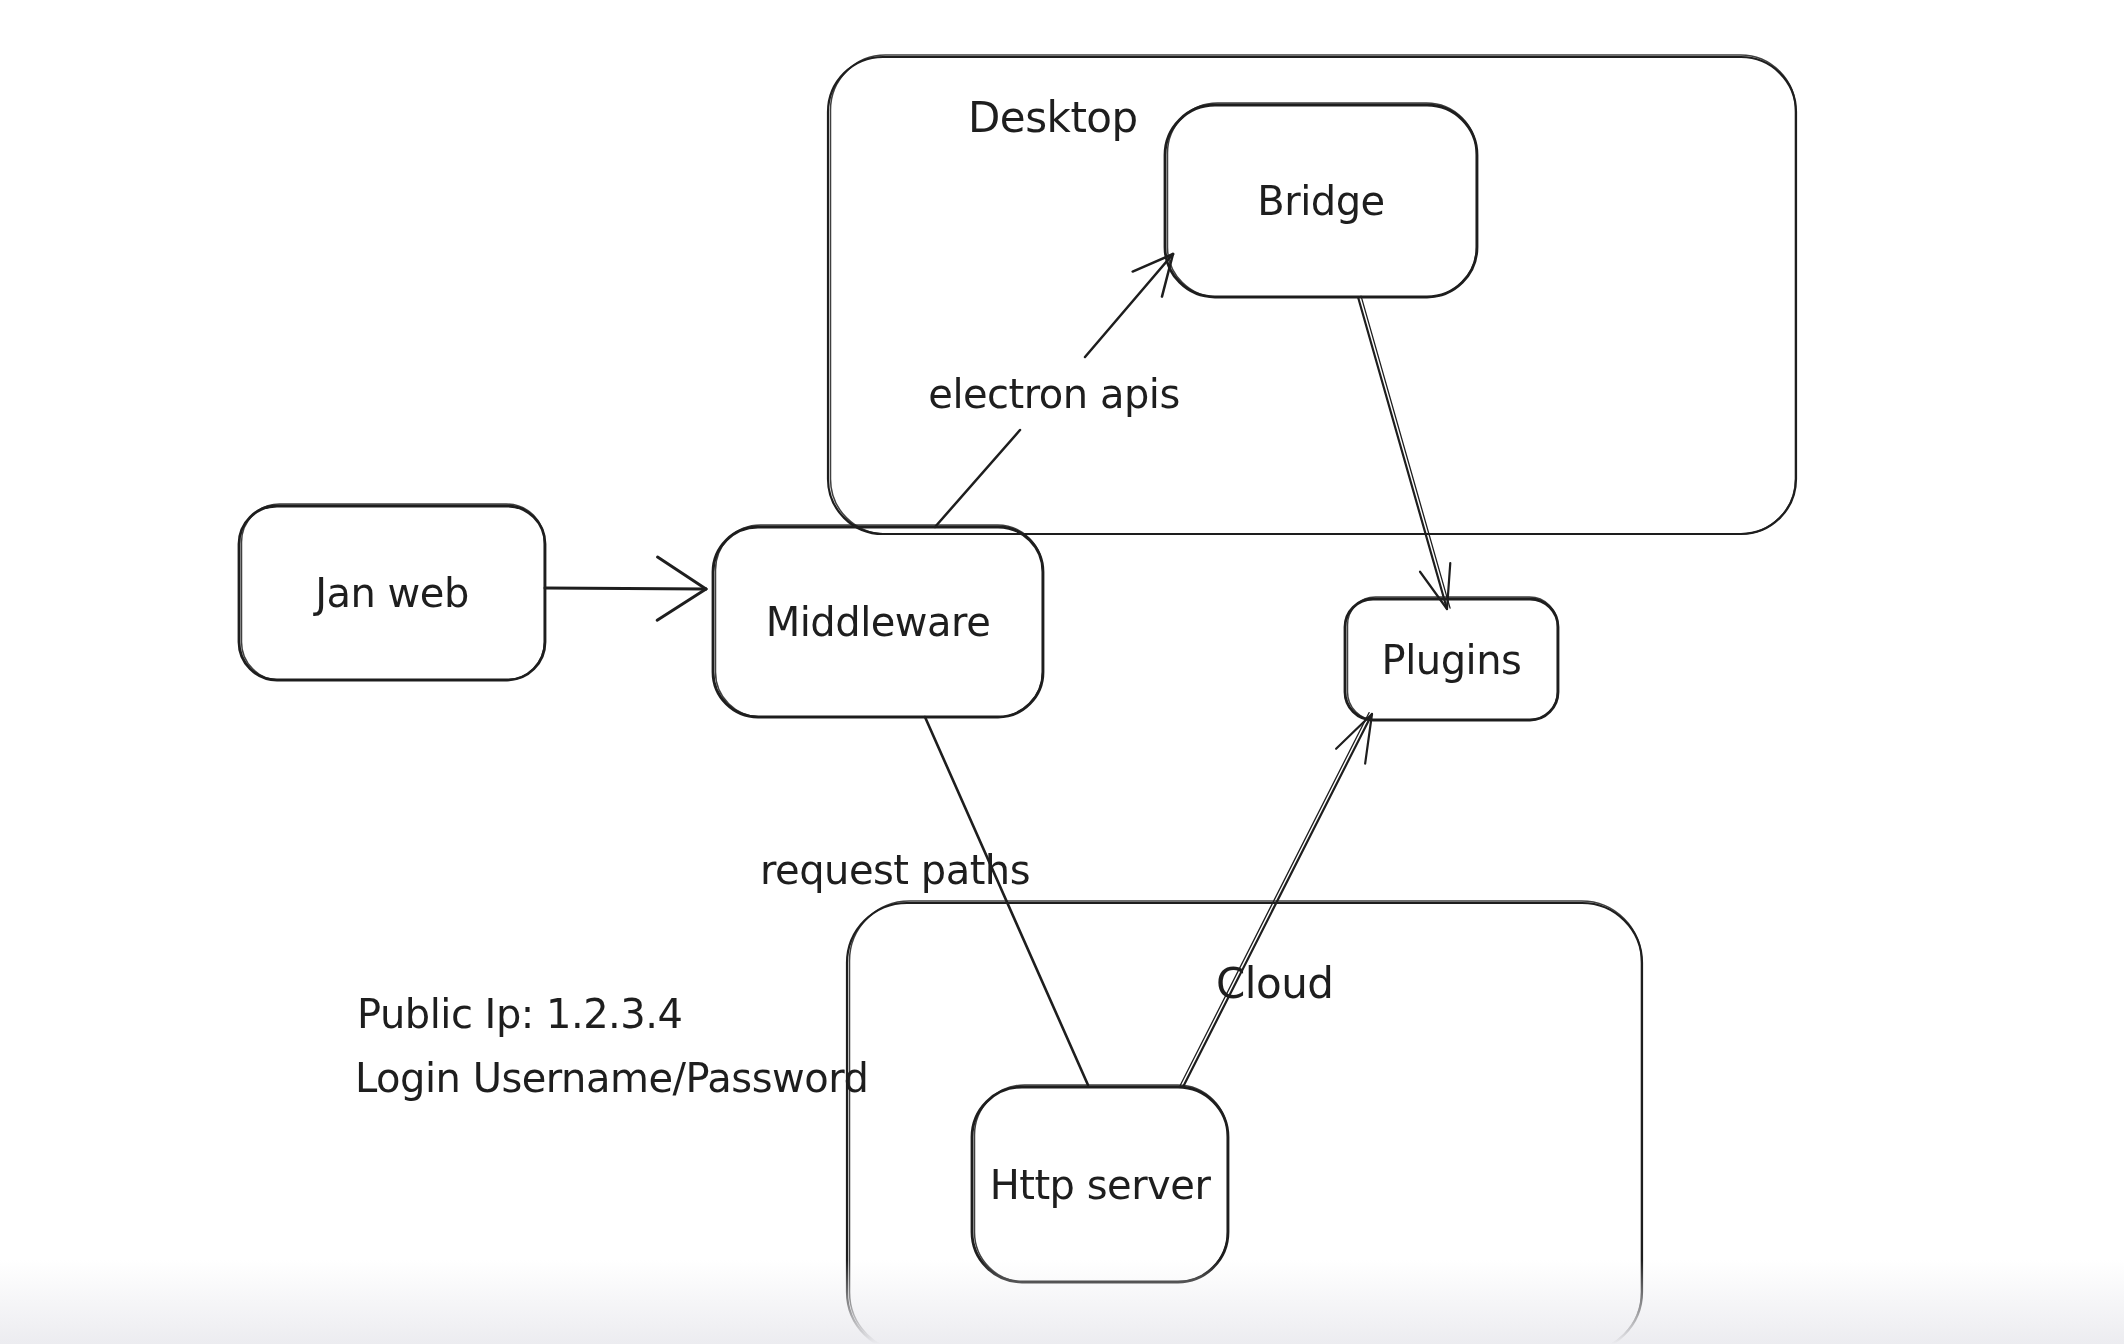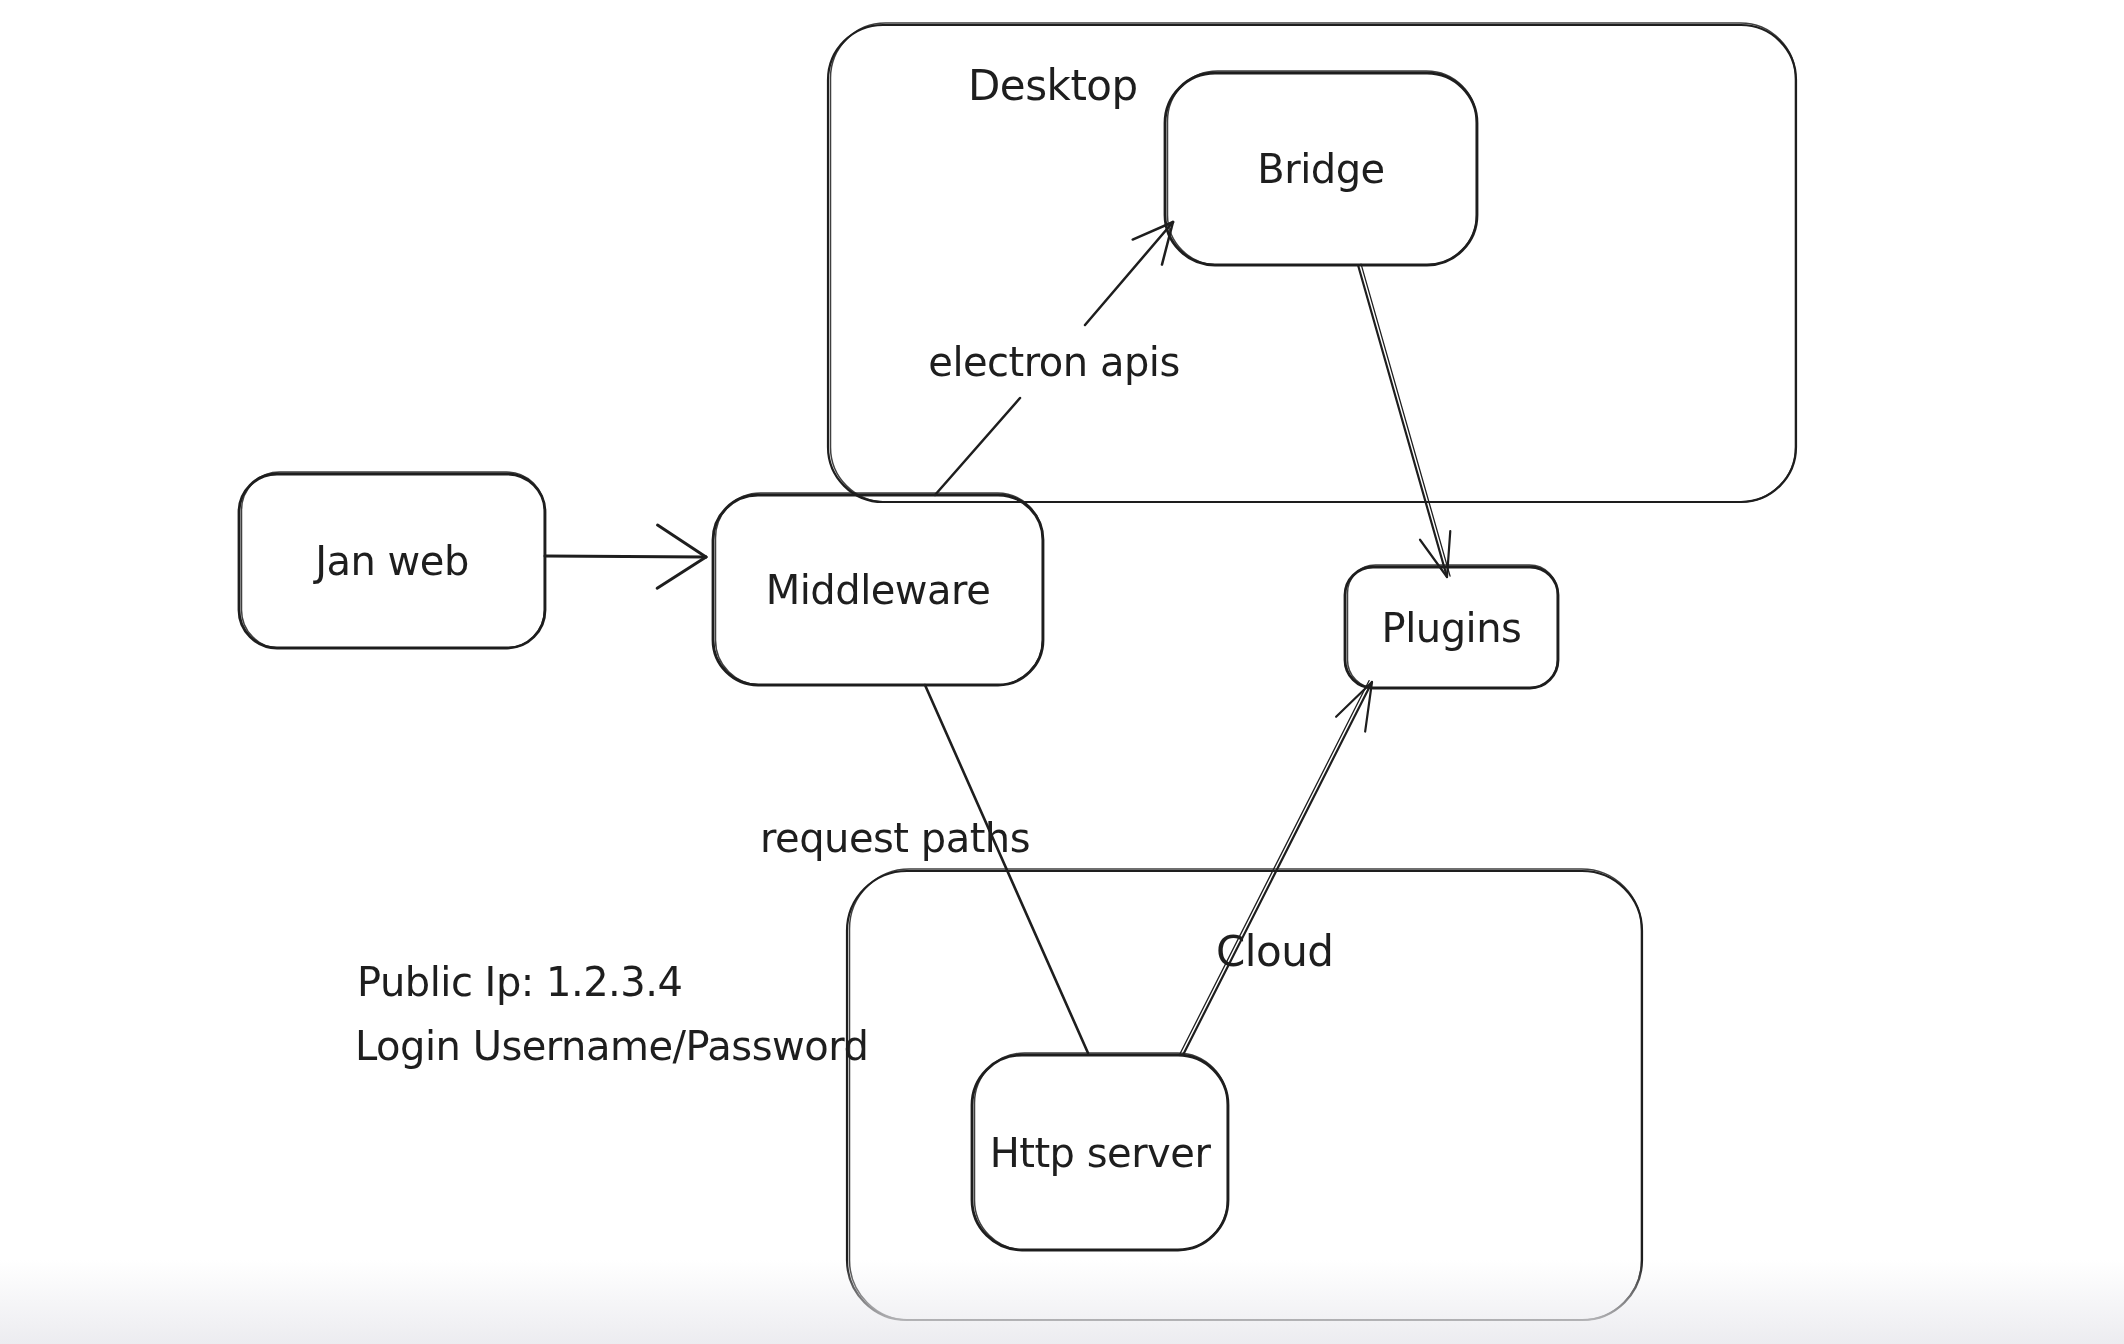--- a/index.html
+++ b/index.html
@@ -1,17 +1,17 @@
 <!DOCTYPE html>
 <html><head>
 <meta charset="utf-8">
 <style>
   html,body{margin:0;padding:0;background:#ffffff;}
   body{width:2124px;height:1344px;position:relative;overflow:hidden;}
-  .canvas-wrap{position:absolute;inset:0;}
+  .canvas-wrap{position:absolute;inset:0;margin-top:32px;}
   svg{position:absolute;left:0;top:0;}
   svg text{font-family:"DejaVu Sans","Liberation Sans",sans-serif;fill:#1e1e1e;letter-spacing:-0.5px;}
   .node-label{font-size:40px;}
   .container-label{font-size:42px;}
   .edge-label{font-size:40px;}
   .note-text{font-size:40px;}
   .sketch{stroke:#1e1e1e;fill:none;stroke-linecap:round;stroke-linejoin:round;}
   .bottom-fade{position:absolute;left:0;right:0;bottom:0;height:84px;
     background:linear-gradient(180deg, rgba(236,236,240,0) 0%, #ececf0 100%);
     pointer-events:none;}

